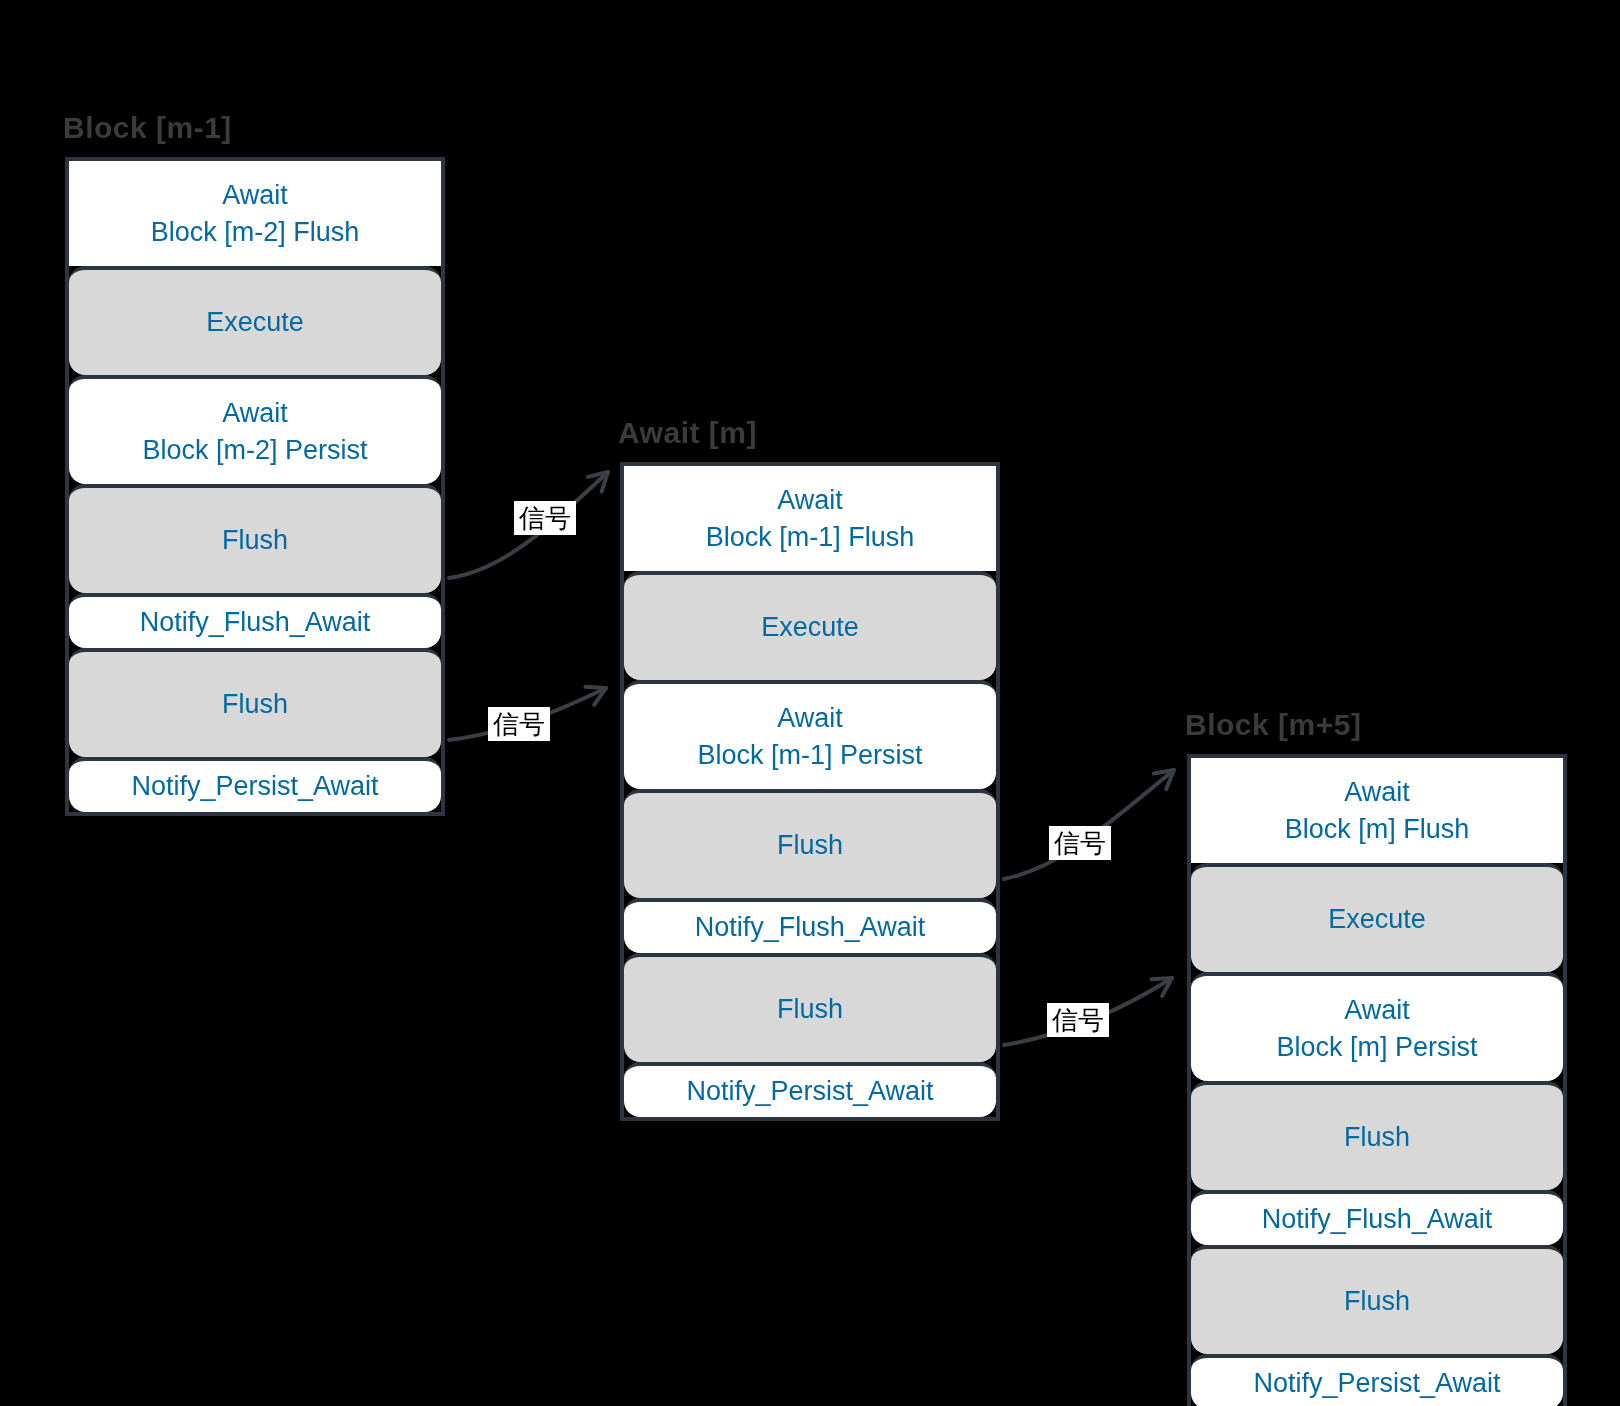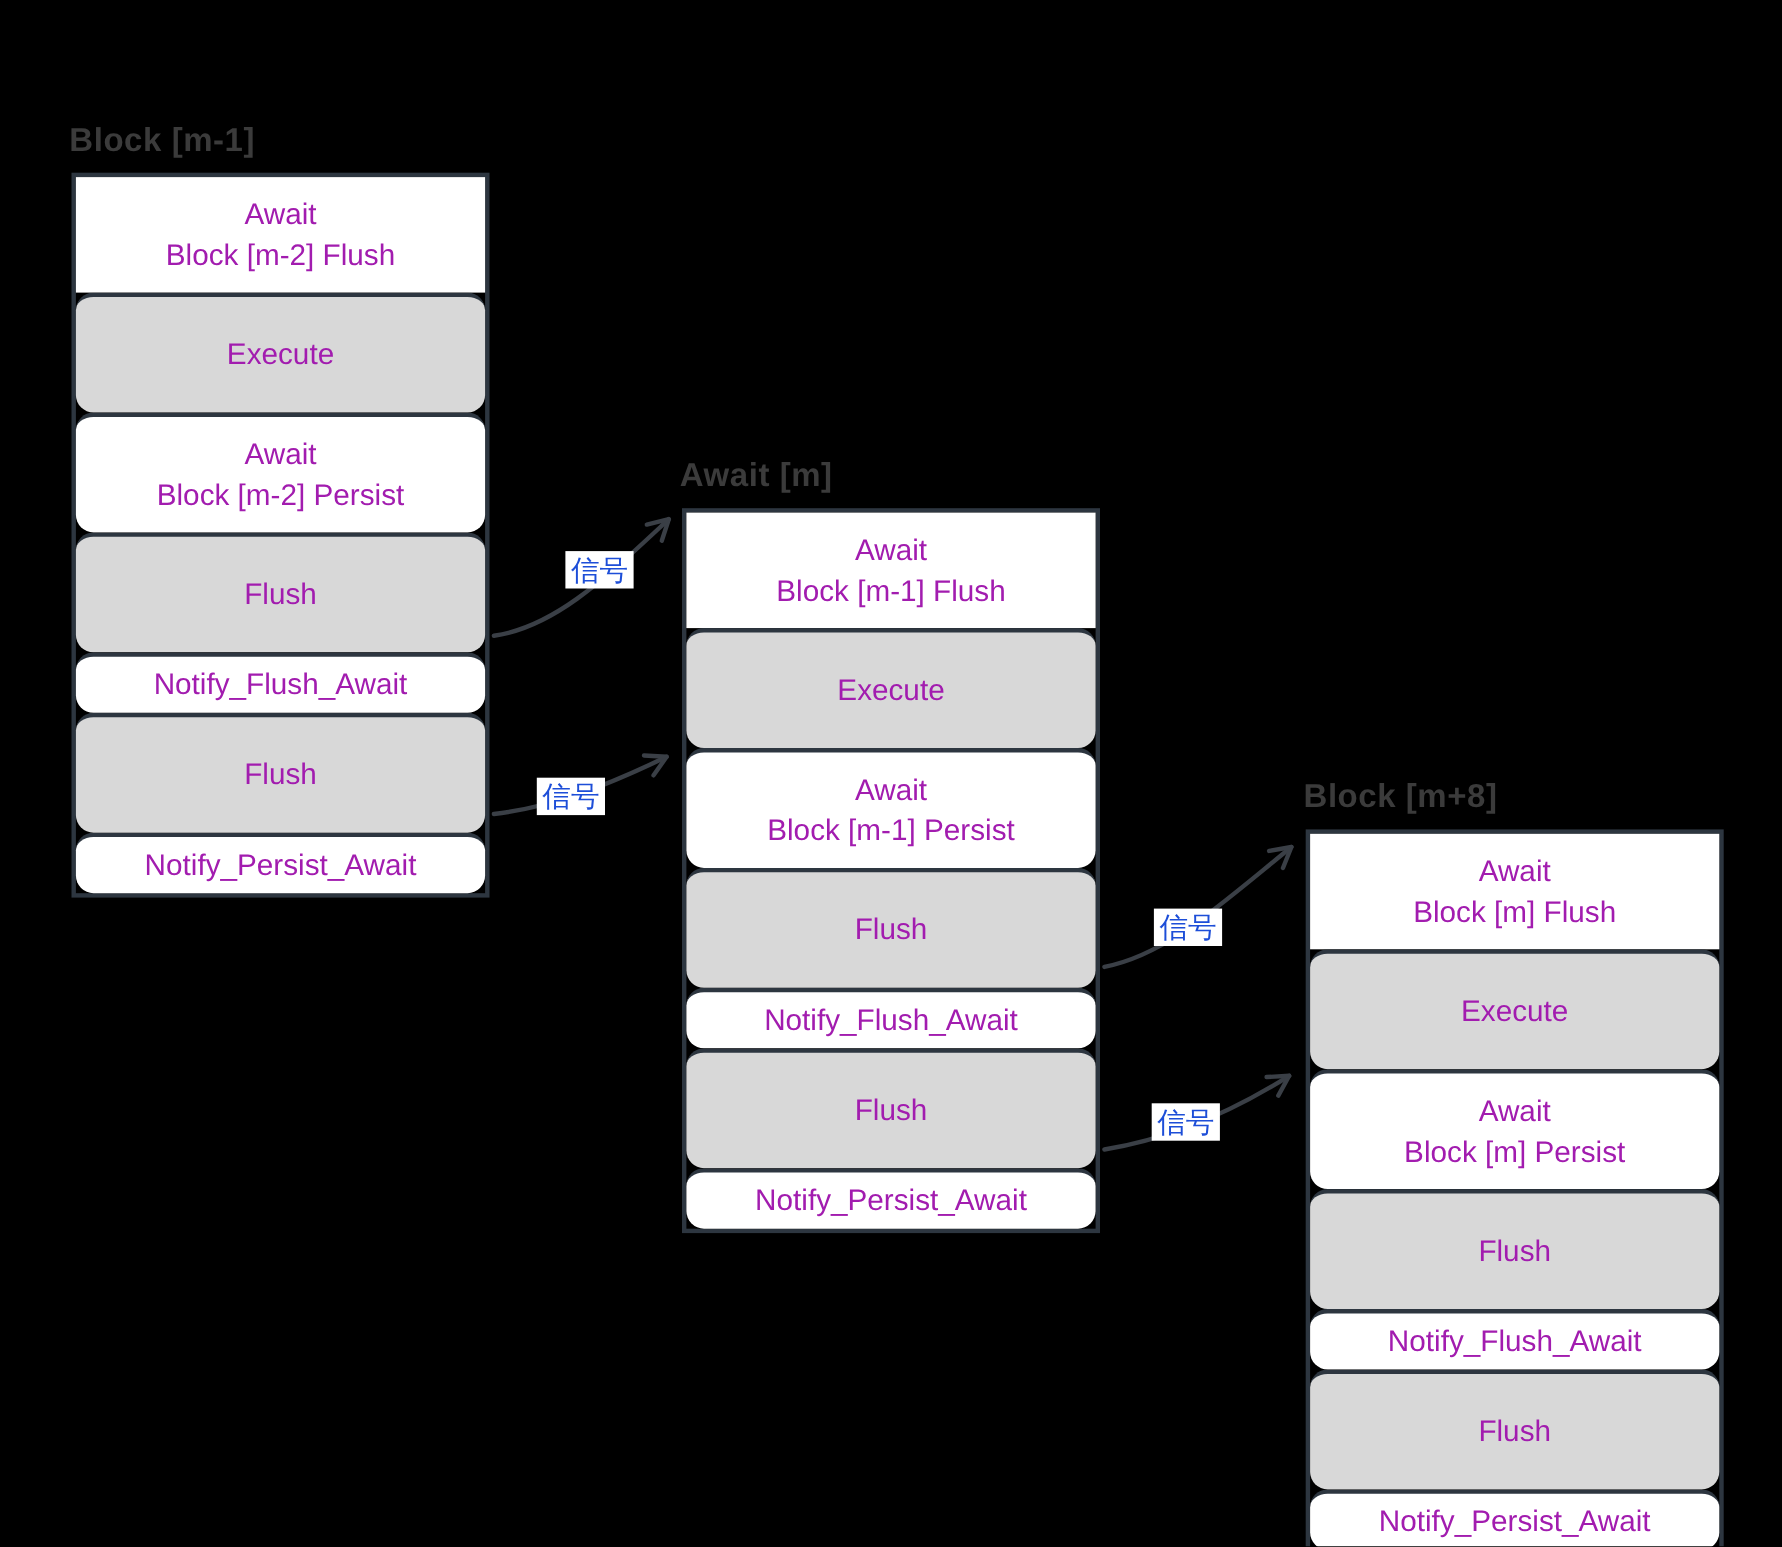--- a/index.html
+++ b/index.html
@@ -17,35 +17,35 @@
     white-space:nowrap;letter-spacing:.5px;
   }
   .box{
     display:flex;flex-direction:column;
     border:4px solid #2d3640;
     box-sizing:border-box;width:100%;
   }
   .row{
     display:flex;align-items:center;justify-content:center;
     text-align:center;
-    font-size:27px;color:#a21caf;line-height:37px;
+    font-size:27px;color:#0369a1;line-height:37px;
     white-space:pre-line;
   }
   .row + .row{border-top:4px solid #2d3640;border-radius:16px;}
   .row.tall{height:105px;}
   .row.short{height:51px;text-align:center;}
   .fill-white{background:#ffffff;}
   .fill-gray{background:#d8d8d8;}
   .arrow-layer{
     position:absolute;left:0;top:0;width:1620px;height:1406px;
     pointer-events:none;
   }
   .signal-label{
     position:absolute;
-    background:#ffffff;color:#1d4ed8;
+    background:#ffffff;color:#000000;
     font-size:26px;line-height:30px;
     padding:2px 5px;
     white-space:nowrap;
   }
 </style>
 </head>
 <body>
 
 <div class="canvas">
 
@@ -87,21 +87,21 @@
       <div class="row tall fill-white">Await
 Block [m-1] Persist</div>
       <div class="row tall fill-gray">Flush</div>
       <div class="row short fill-white">Notify_Flush_Await</div>
       <div class="row tall fill-gray">Flush</div>
       <div class="row short fill-white">Notify_Persist_Await</div>
     </div>
   </div>
 
   <div class="block" style="left:1187px;top:710px;">
-    <div class="block-title">Block [m+8]</div>
+    <div class="block-title">Block [m+5]</div>
     <div class="box">
       <div class="row tall fill-white">Await
 Block [m] Flush</div>
       <div class="row tall fill-gray">Execute</div>
       <div class="row tall fill-white">Await
 Block [m] Persist</div>
       <div class="row tall fill-gray">Flush</div>
       <div class="row short fill-white">Notify_Flush_Await</div>
       <div class="row tall fill-gray">Flush</div>
       <div class="row short fill-white">Notify_Persist_Await</div>

